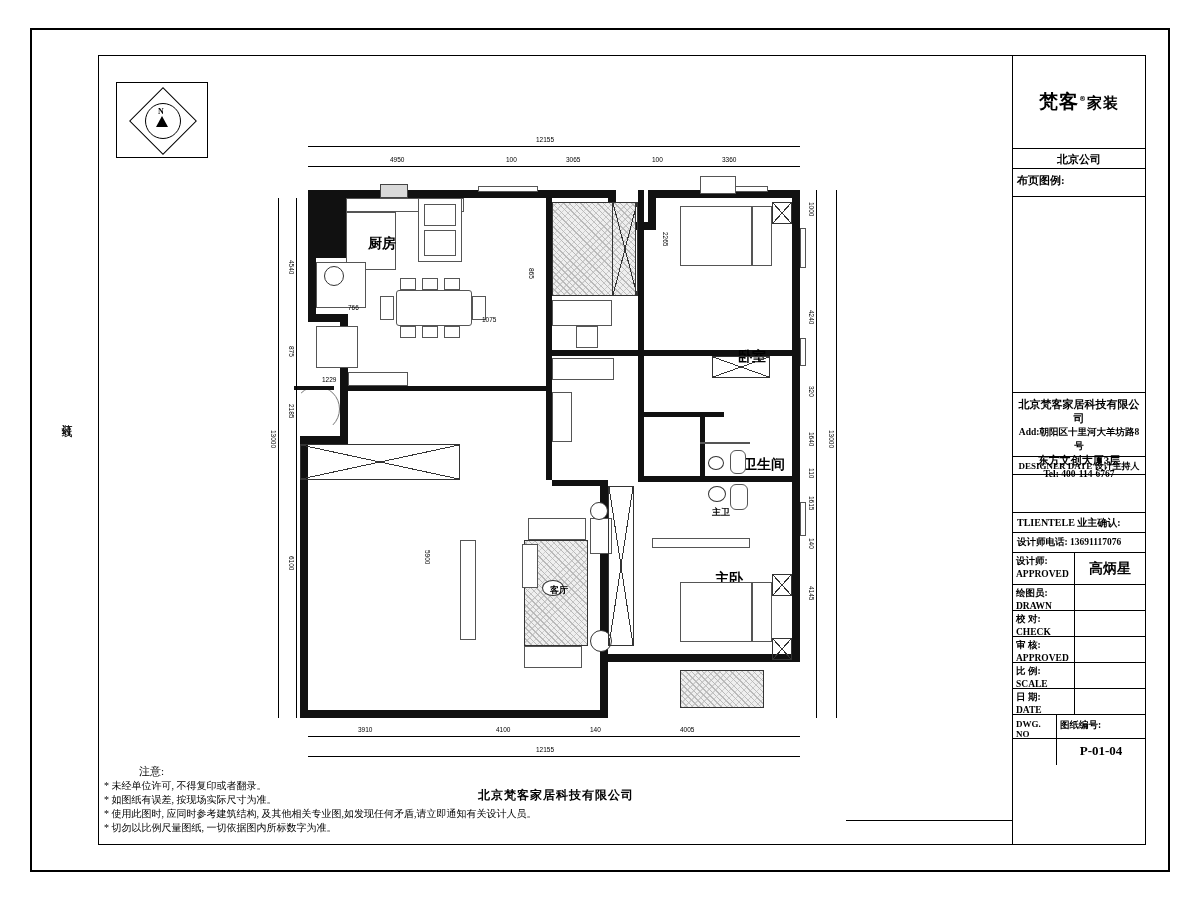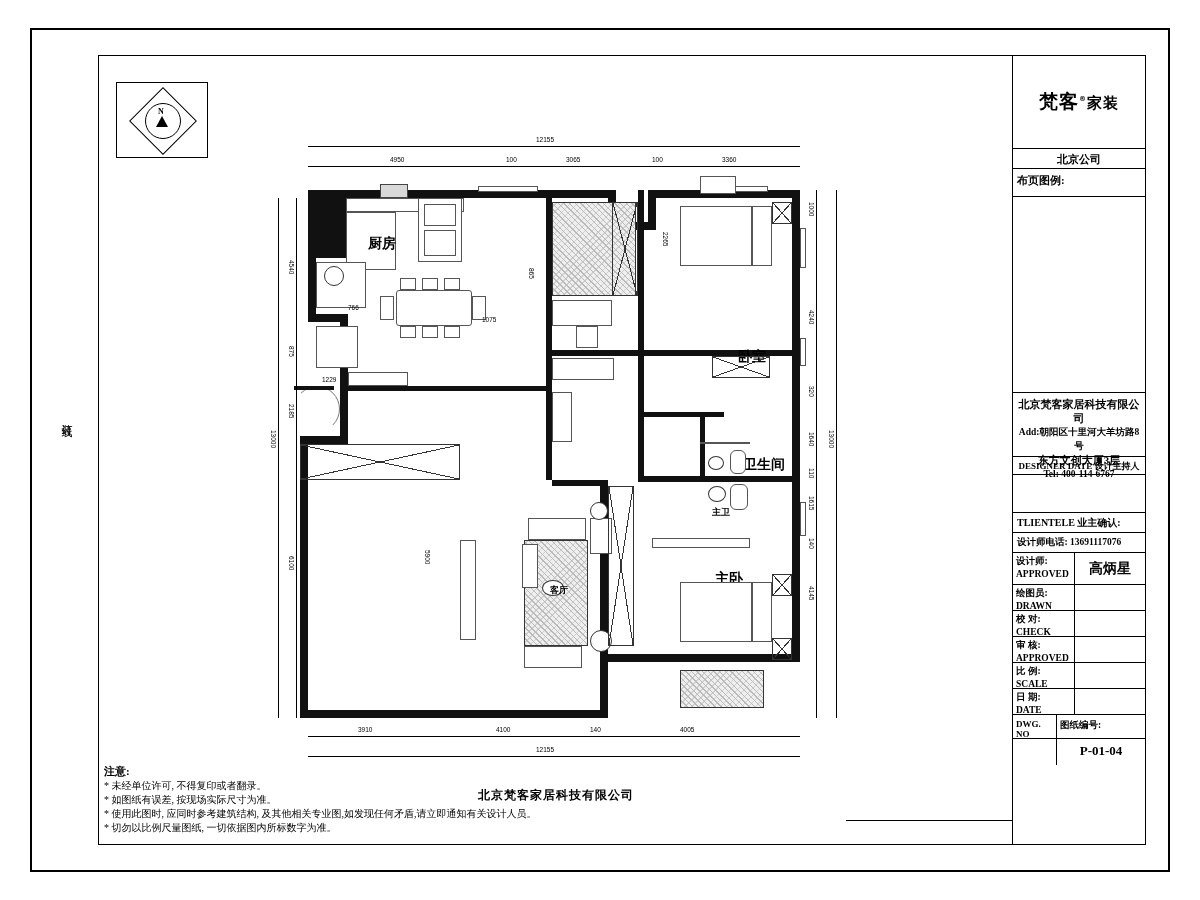--- a/index.html
+++ b/index.html
@@ -133,21 +133,21 @@
   .tb-num .v { flex: 1; text-align: center; font-size: 13px; font-weight: bold; padding-top: 4px;}
 
   
   .notes {
     position: absolute;
     left: 104px; top: 764px;
     width: 400px;
     font-size: 10px;
     line-height: 14px;
   }
-  .notes .title { font-weight: bold; font-size: 11px; margin-bottom: 1px;}
+  .notes .title { font-weight: normal; font-size: 11px; margin-bottom: 1px; margin-left: 35px;}
   .notes .line { white-space: nowrap; }
 
   .footer-company {
     position: absolute;
     left: 478px; top: 787px;
     font-size: 12px; font-weight: bold;
     letter-spacing: 1px;
   }
   .footer-plan {
     position: absolute;

